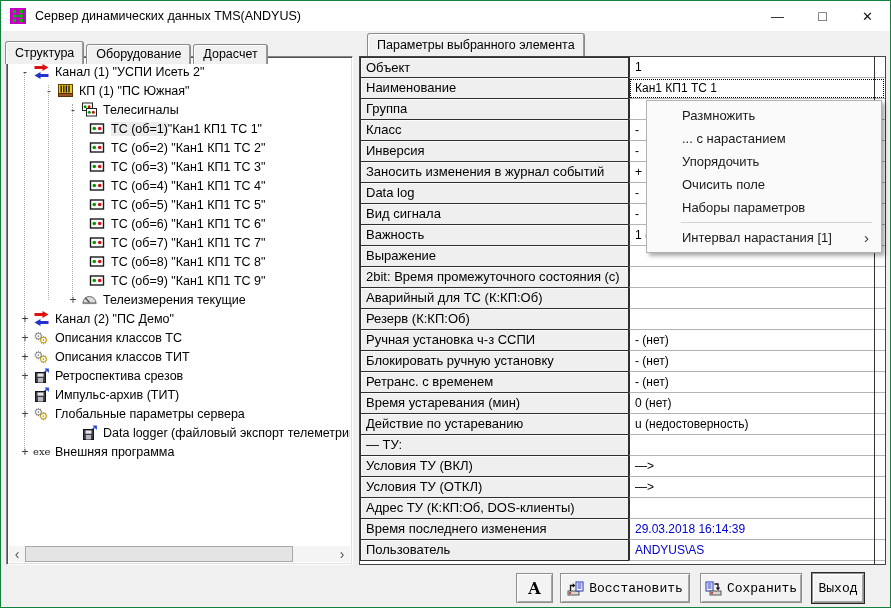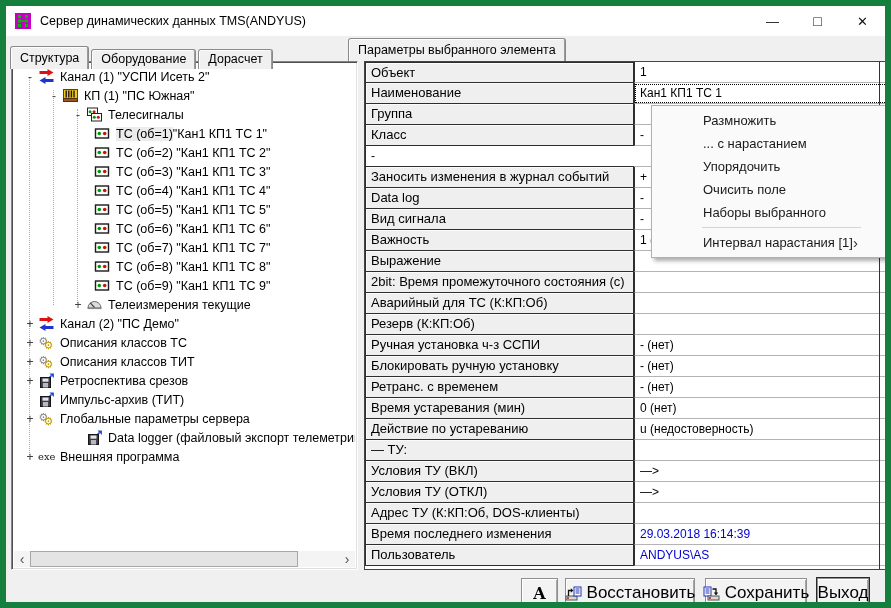--- a/index.html
+++ b/index.html
@@ -1,28 +1,28 @@
 <!DOCTYPE html>
 <html><head>
 <meta charset="utf-8">
 <style>
   html,body{margin:0;padding:0;background:#d4d4d4;}
   *{box-sizing:border-box;}
-  .window{position:relative;width:891px;height:608px;background:#f0f0f0;border:6px solid #15803d;
+  .window{position:relative;width:891px;height:608px;background:#f0f0f0;border:1px solid #15803d;
     font-family:"Liberation Sans",sans-serif;font-size:12.5px;color:#000;overflow:hidden;}
   
   .titlebar{position:absolute;left:0;top:0;right:0;height:30px;background:#ffffff;display:flex;align-items:center;padding-left:9px;}
   .app-icon{width:16px;height:16px;flex:none;display:inline-block;}
   .title-text{margin-left:9px;font-size:12.5px;}
   .win-controls{margin-left:auto;display:flex;height:30px;}
   .win-btn{width:45px;height:30px;display:flex;align-items:center;justify-content:center;font-size:13px;color:#111;}
   
   .tabs{position:absolute;top:32px;display:flex;align-items:flex-end;height:23px;z-index:2;}
   .tabs.left{left:4px;margin-top:8px;}
-  .tabs.right{left:342px;}
+  .tabs.right{left:366px;}
   .tab{height:20px;line-height:19px;padding:0 9px;background:#f0f0f0;border:1px solid #8a8a8a;border-bottom:none;
     border-radius:3px 3px 0 0;box-shadow:inset 1px 1px 0 #fdfdfd, inset -1px 0 0 #9a9a9a;margin-right:2px;white-space:nowrap;}
   .tab.active{height:23px;line-height:22px;}
   
   .tree-panel{position:absolute;left:5px;top:55px;width:347px;height:509px;background:#fff;
     border:1px solid;border-color:#848484 #ffffff #ffffff #848484;
     box-shadow:inset 1px 1px 0 #505050, inset -1px -1px 0 #e0e0e0;}
   .tree{position:absolute;left:2px;top:2px;right:2px;bottom:19px;overflow:hidden;padding-top:3px;}
   .trow{display:flex;align-items:center;height:19px;white-space:nowrap;position:relative;z-index:1;}
   .texp{width:16px;text-align:center;color:#404040;font-size:12px;flex:none;}
@@ -42,28 +42,28 @@
   .plabel{width:269px;flex:none;background:#efefef;border:1px solid #2e2e2e;margin-top:-1px;
     box-shadow:inset 1px 1px 0 #fbfbfb;padding-left:5px;line-height:19px;font-size:13px;white-space:nowrap;overflow:hidden;}
   .prow:first-child .plabel{margin-top:0;}
   .pvalue{flex:1;background:#fff;border-bottom:1px solid #b4b4b4;border-left:1px solid #2e2e2e;
     padding-left:5px;line-height:20px;font-size:12px;white-space:nowrap;overflow:hidden;}
   .pvalue.blue{color:#0000d0;}
   .pvalue.focused{outline:1px dotted #000;outline-offset:-2px;}
   .spare-line{position:absolute;top:0;bottom:0;left:514px;width:0;border-left:1px solid #333;z-index:1;}
   
   .cmenu{position:absolute;left:645px;top:99px;width:236px;background:#fafafa;border:1px solid #b0b0b0;
-    box-shadow:3px 3px 4px rgba(0,0,0,0.32);padding:3px 16px;z-index:60;font-size:13px;}
+    box-shadow:3px 3px 4px rgba(0,0,0,0.32);padding:3px 0;z-index:60;font-size:13px;}
   .cmenu-item{height:23px;line-height:23px;padding-left:35px;color:#1a1a1a;position:relative;white-space:nowrap;}
   .cmenu-sep{border-top:1px solid #d4d4d4;margin:3px 9px 3px 34px;height:0;}
   .sub{position:absolute;right:12px;top:0;font-size:15px;color:#333;}
   
   .btn{position:absolute;top:572px;height:30px;background:#f3f3f3;border:1px solid #8f8f8f;
     box-shadow:inset 1px 1px 0 #ffffff, inset -1px -1px 0 #a6a6a6;display:flex;align-items:center;justify-content:center;
-    gap:5px;font-size:17px;color:#000;font-family:Liberation Sans, sans-serif;padding:0;}
+    gap:5px;font-size:13px;color:#000;font-family:Liberation Mono, monospace;padding:0;}
   #btn-font{left:515px;width:37px;font-family:"DejaVu Serif",serif;font-weight:bold;font-size:16px;}
   #btn-restore{left:559px;width:130px;}
   #btn-save{left:699px;width:102px;}
   #btn-exit{left:811px;width:52px;box-shadow:inset 1px 1px 0 #ffffff, inset -1px -1px 0 #a6a6a6, 0 0 0 1px #2a2a2a;}
   .bicon{width:17px;height:15px;flex:none;display:inline-block;}
   .bicon svg{display:block;}
 </style>
 </head>
 <body>
 
@@ -347,20 +347,21 @@
         </div>
         <div class="prow">
           <div class="plabel">Группа</div>
           <div class="pvalue"></div>
         </div>
         <div class="prow">
           <div class="plabel">Класс</div>
           <div class="pvalue">-</div>
         </div>
         <div class="prow">
+          <div class="plabel">Инверсия</div>
           <div class="pvalue">-</div>
         </div>
         <div class="prow">
           <div class="plabel">Заносить изменения в журнал событий</div>
           <div class="pvalue">+</div>
         </div>
         <div class="prow">
           <div class="plabel">Data log</div>
           <div class="pvalue">-</div>
         </div>
@@ -434,21 +435,21 @@
         </div>
       </div>
     <div class="spare-line"></div>
   </div>
 
   <div class="cmenu" id="ctx-menu">
       <div class="cmenu-item"><span>Размножить</span></div>
       <div class="cmenu-item"><span>... с нарастанием</span></div>
       <div class="cmenu-item"><span>Упорядочить</span></div>
       <div class="cmenu-item"><span>Очисить поле</span></div>
-      <div class="cmenu-item"><span>Наборы выбранного</span></div>
+      <div class="cmenu-item"><span>Наборы параметров</span></div>
       <div class="cmenu-sep"></div>
       <div class="cmenu-item"><span>Интервал нарастания [1]</span><span class="sub">›</span></div>
     </div>
 
   <div id="footer">
       <button class="btn" id="btn-font">
         <span>A</span>
       </button>
       <button class="btn" id="btn-restore">
         <span class="bicon">

